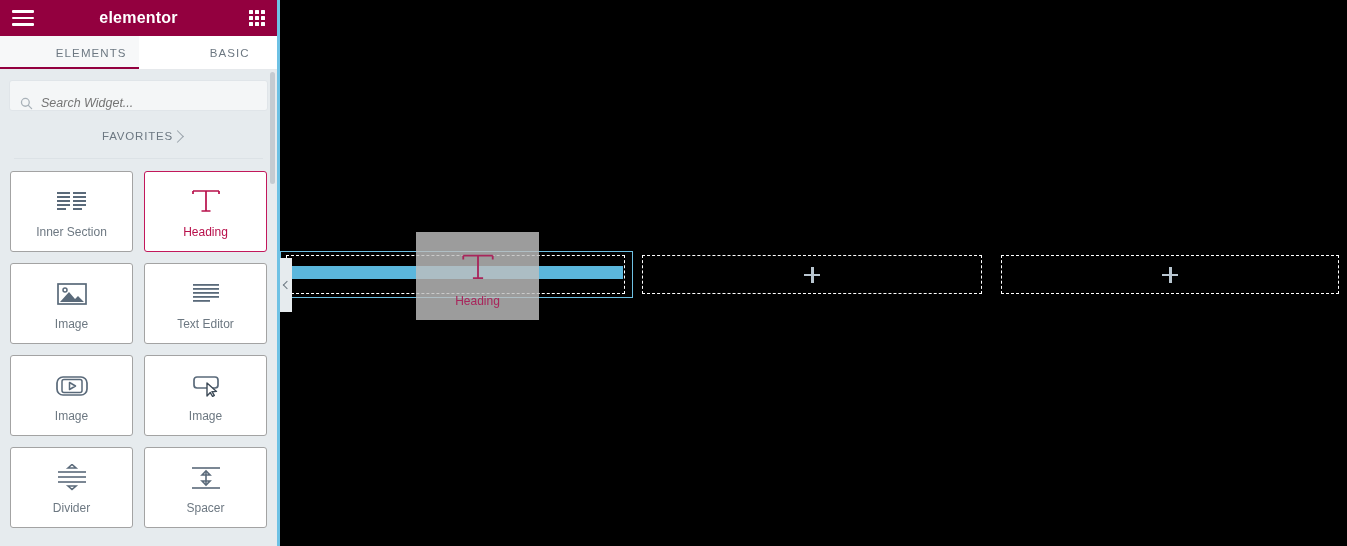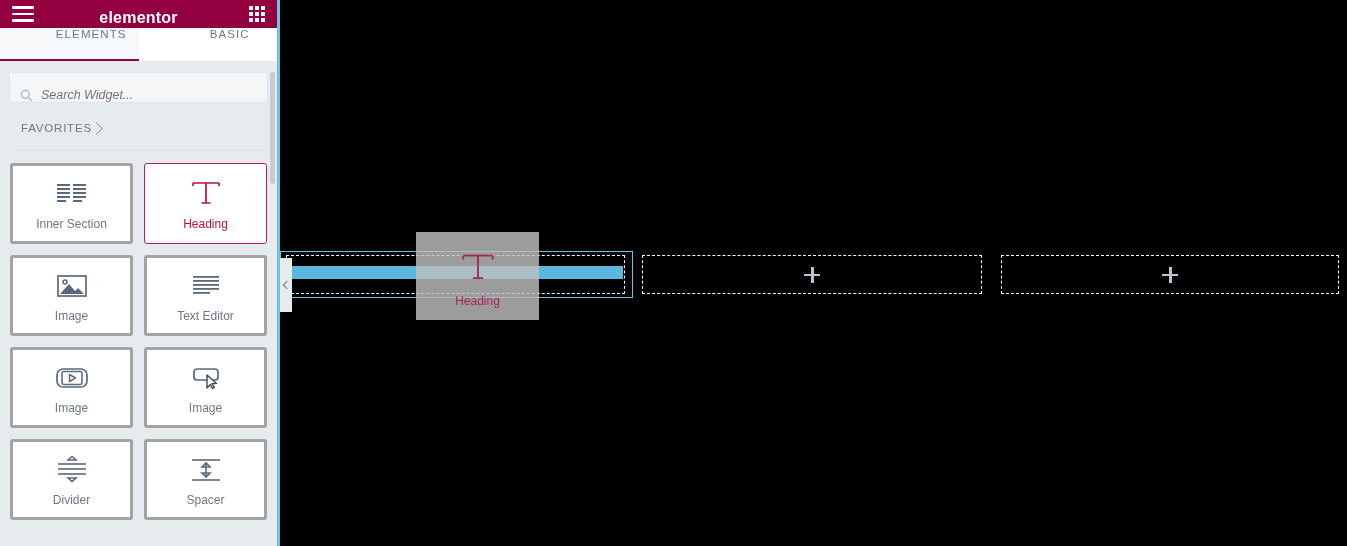--- a/index.html
+++ b/index.html
@@ -12,66 +12,66 @@
   #root { position: relative; width: 1347px; height: 546px; }
 
   
   #panel {
     position: absolute; left: 0; top: 0;
     width: 277px; height: 546px;
     background: #e6ebee;
     overflow: hidden;
   }
   #panel-header {
-    height: 28px; background: #93003f;
+    height: 36px; background: #93003f;
     display: flex; align-items: center; justify-content: space-between;
     padding: 0 12px;
   }
   .hamburger { width: 22px; height: 16px; display: flex; flex-direction: column;
                justify-content: space-between; cursor: pointer; }
   .hamburger i { display: block; height: 2.6px; background: #ffffff; border-radius: 1px; }
   #brand {
     color: #ffffff; font-size: 16px; font-weight: bold; letter-spacing: .2px;
     position: absolute; left: 50%; top: 9px; transform: translateX(-50%);
   }
   .grid-icon { width: 16px; height: 16px; display: grid;
                grid-template-columns: repeat(3, 1fr); grid-template-rows: repeat(3, 1fr);
                gap: 2px; cursor: pointer; }
   .grid-icon span { background: #ffffff; border-radius: .5px; }
 
   #tabs { height: 34px; display: flex; background: #ffffff; position: relative; }
-  .tab { flex: 1; display: flex; justify-content: center;
+  .tab { flex: 1; display: flex; align-items: center; justify-content: center;
          font-size: 11.5px; color: #6d7882; letter-spacing: 1.1px;
          background: #ffffff; cursor: pointer; position: relative; padding-left: 44px; }
   .tab.active { background: #f7f8f9; color: #6d7882; }
   .tab.active::after { content: ""; position: absolute; left: 0; right: 0; bottom: 0;
                        height: 3px; background: #93003f; }
   #tabs::after { content: ""; position: absolute; left: 0; right: 0; bottom: 0;
                  height: 1px; background: #e6e9ec; }
 
   #search-wrap { padding: 10px 9px 8px 9px; background: #e6ebee; }
   #search-box { height: 31px; background: #f4f6f7; border: 1px solid #e0e5e9;
                 border-radius: 3px; display: flex; align-items: flex-end; padding: 0 10px; }
   #search-box svg { flex: none; margin-right: 8px; }
   #search-input { border: none; outline: none; background: transparent; flex: 1;
                   font-size: 12.5px; font-style: italic; color: #9aa3ab;
                   font-family: "Liberation Sans", sans-serif; }
 
-  .cat { height: 34px; display: flex; align-items: center; justify-content: flex-start;
+  .cat { height: 34px; display: flex; align-items: center; justify-content: center;
          padding: 0 14px 0 21px; font-size: 11.5px; color: #6d7882;
          letter-spacing: .8px; cursor: pointer; }
   .cat-sep { height: 1px; background: #dce2e6; margin: 5px 14px 4px 14px; }
   .chev { width: 9px; height: 9px; border-right: 1.6px solid #9aa3ab;
           border-bottom: 1.6px solid #9aa3ab; }
   .chev.right { transform: rotate(-45deg); }
   .chev.down  { transform: rotate(45deg); margin-top: -4px; }
 
   #widget-grid { display: grid; grid-template-columns: 1fr 1fr; gap: 11px;
                  padding: 8px 10px 0 10px; }
-  .wcard { background: #ffffff; border: 3px solid #a3a3a3; border-radius: 3px;
+  .wcard { background: #ffffff; border: 1px solid #a3a3a3; border-radius: 3px;
            height: 81px; display: flex; flex-direction: column;
            align-items: center; justify-content: center; cursor: grab; }
   .wcard .wicon { height: 34px; display: flex; align-items: center; justify-content: center; }
   .wcard .wlabel { font-size: 12px; color: #6d7882; margin-top: 6px; }
   .wcard.active { border: 1px solid #c2185b; }
   .wcard.active .wlabel { color: #b8104b; }
 
   #panel-scrollbar { position: absolute; right: 2px; top: 72px; width: 5px;
                      height: 112px; background: #c4cbd1; border-radius: 3px; }
   #panel-edge { position: absolute; left: 277px; top: 0; width: 3px; height: 546px;

